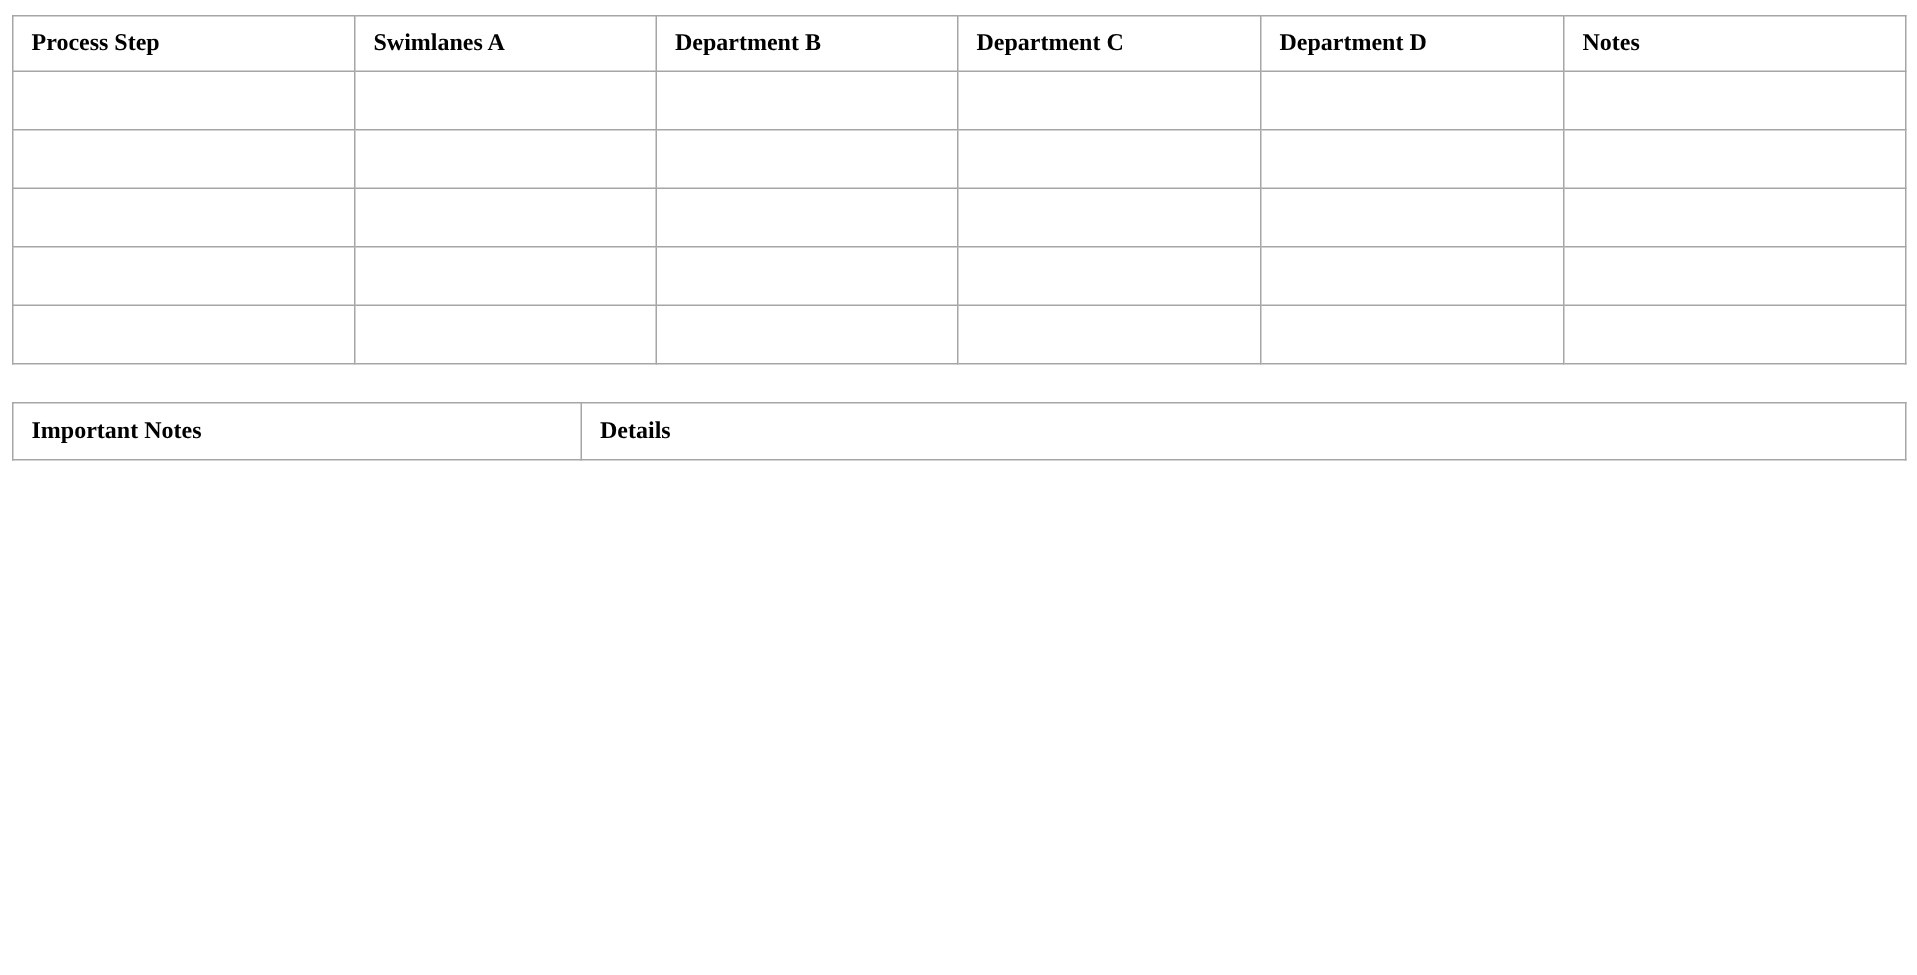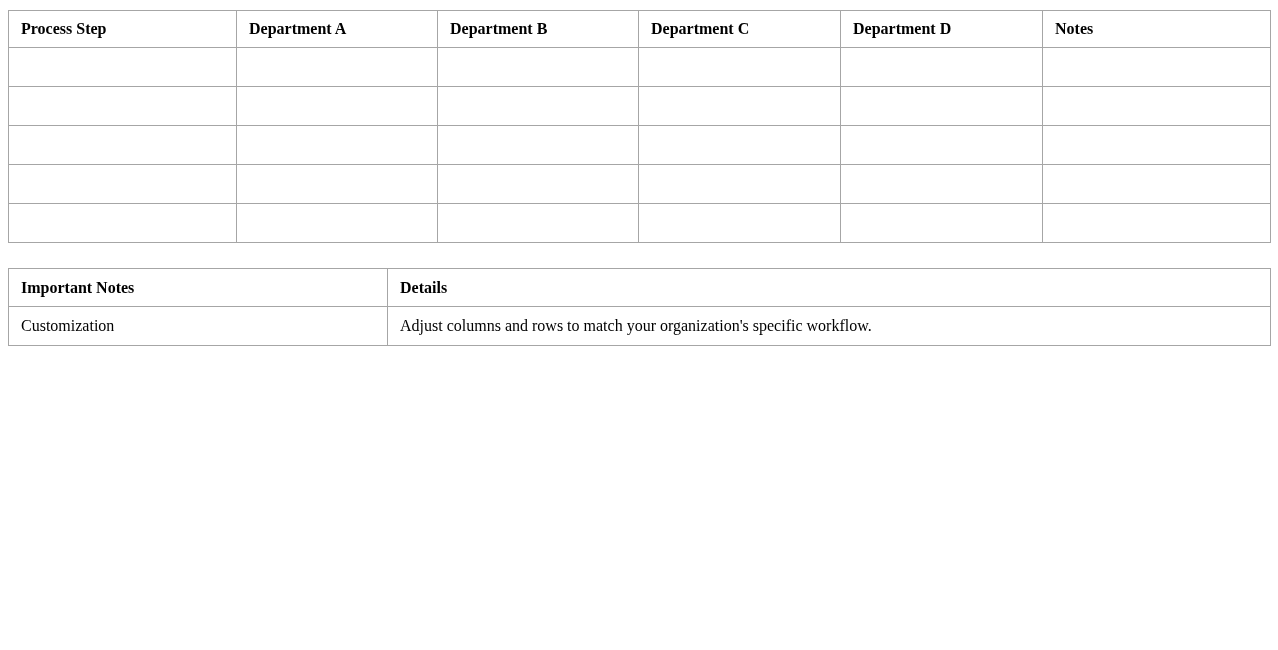--- a/index.html
+++ b/index.html
@@ -70,21 +70,21 @@
       <col class="c-step">
         <col class="c-dept">
         <col class="c-dept">
       <col class="c-deptc">
         <col class="c-deptc">
         <col class="c-notes">
     </colgroup>
     <thead>
       <tr>
         <th>Process Step</th>
-        <th>Department A</th>
+        <th>Swimlanes A</th>
         <th>Department B</th>
         <th>Department C</th>
         <th>Department D</th>
         <th>Notes</th>
       </tr>
     </thead>
     <tbody>
       <tr>
         <td></td>
           <td></td>
@@ -133,20 +133,16 @@
       <col class="c-label">
         <col class="c-details">
     </colgroup>
     <thead>
       <tr>
         <th>Important Notes</th>
         <th>Details</th>
       </tr>
     </thead>
     <tbody>
-      <tr>
-        <td>Customization</td>
-        <td>Adjust columns and rows to match your organization's specific workflow.</td>
-      </tr>
     </tbody>
   </table>
 
 </div>
 
 </body></html>

